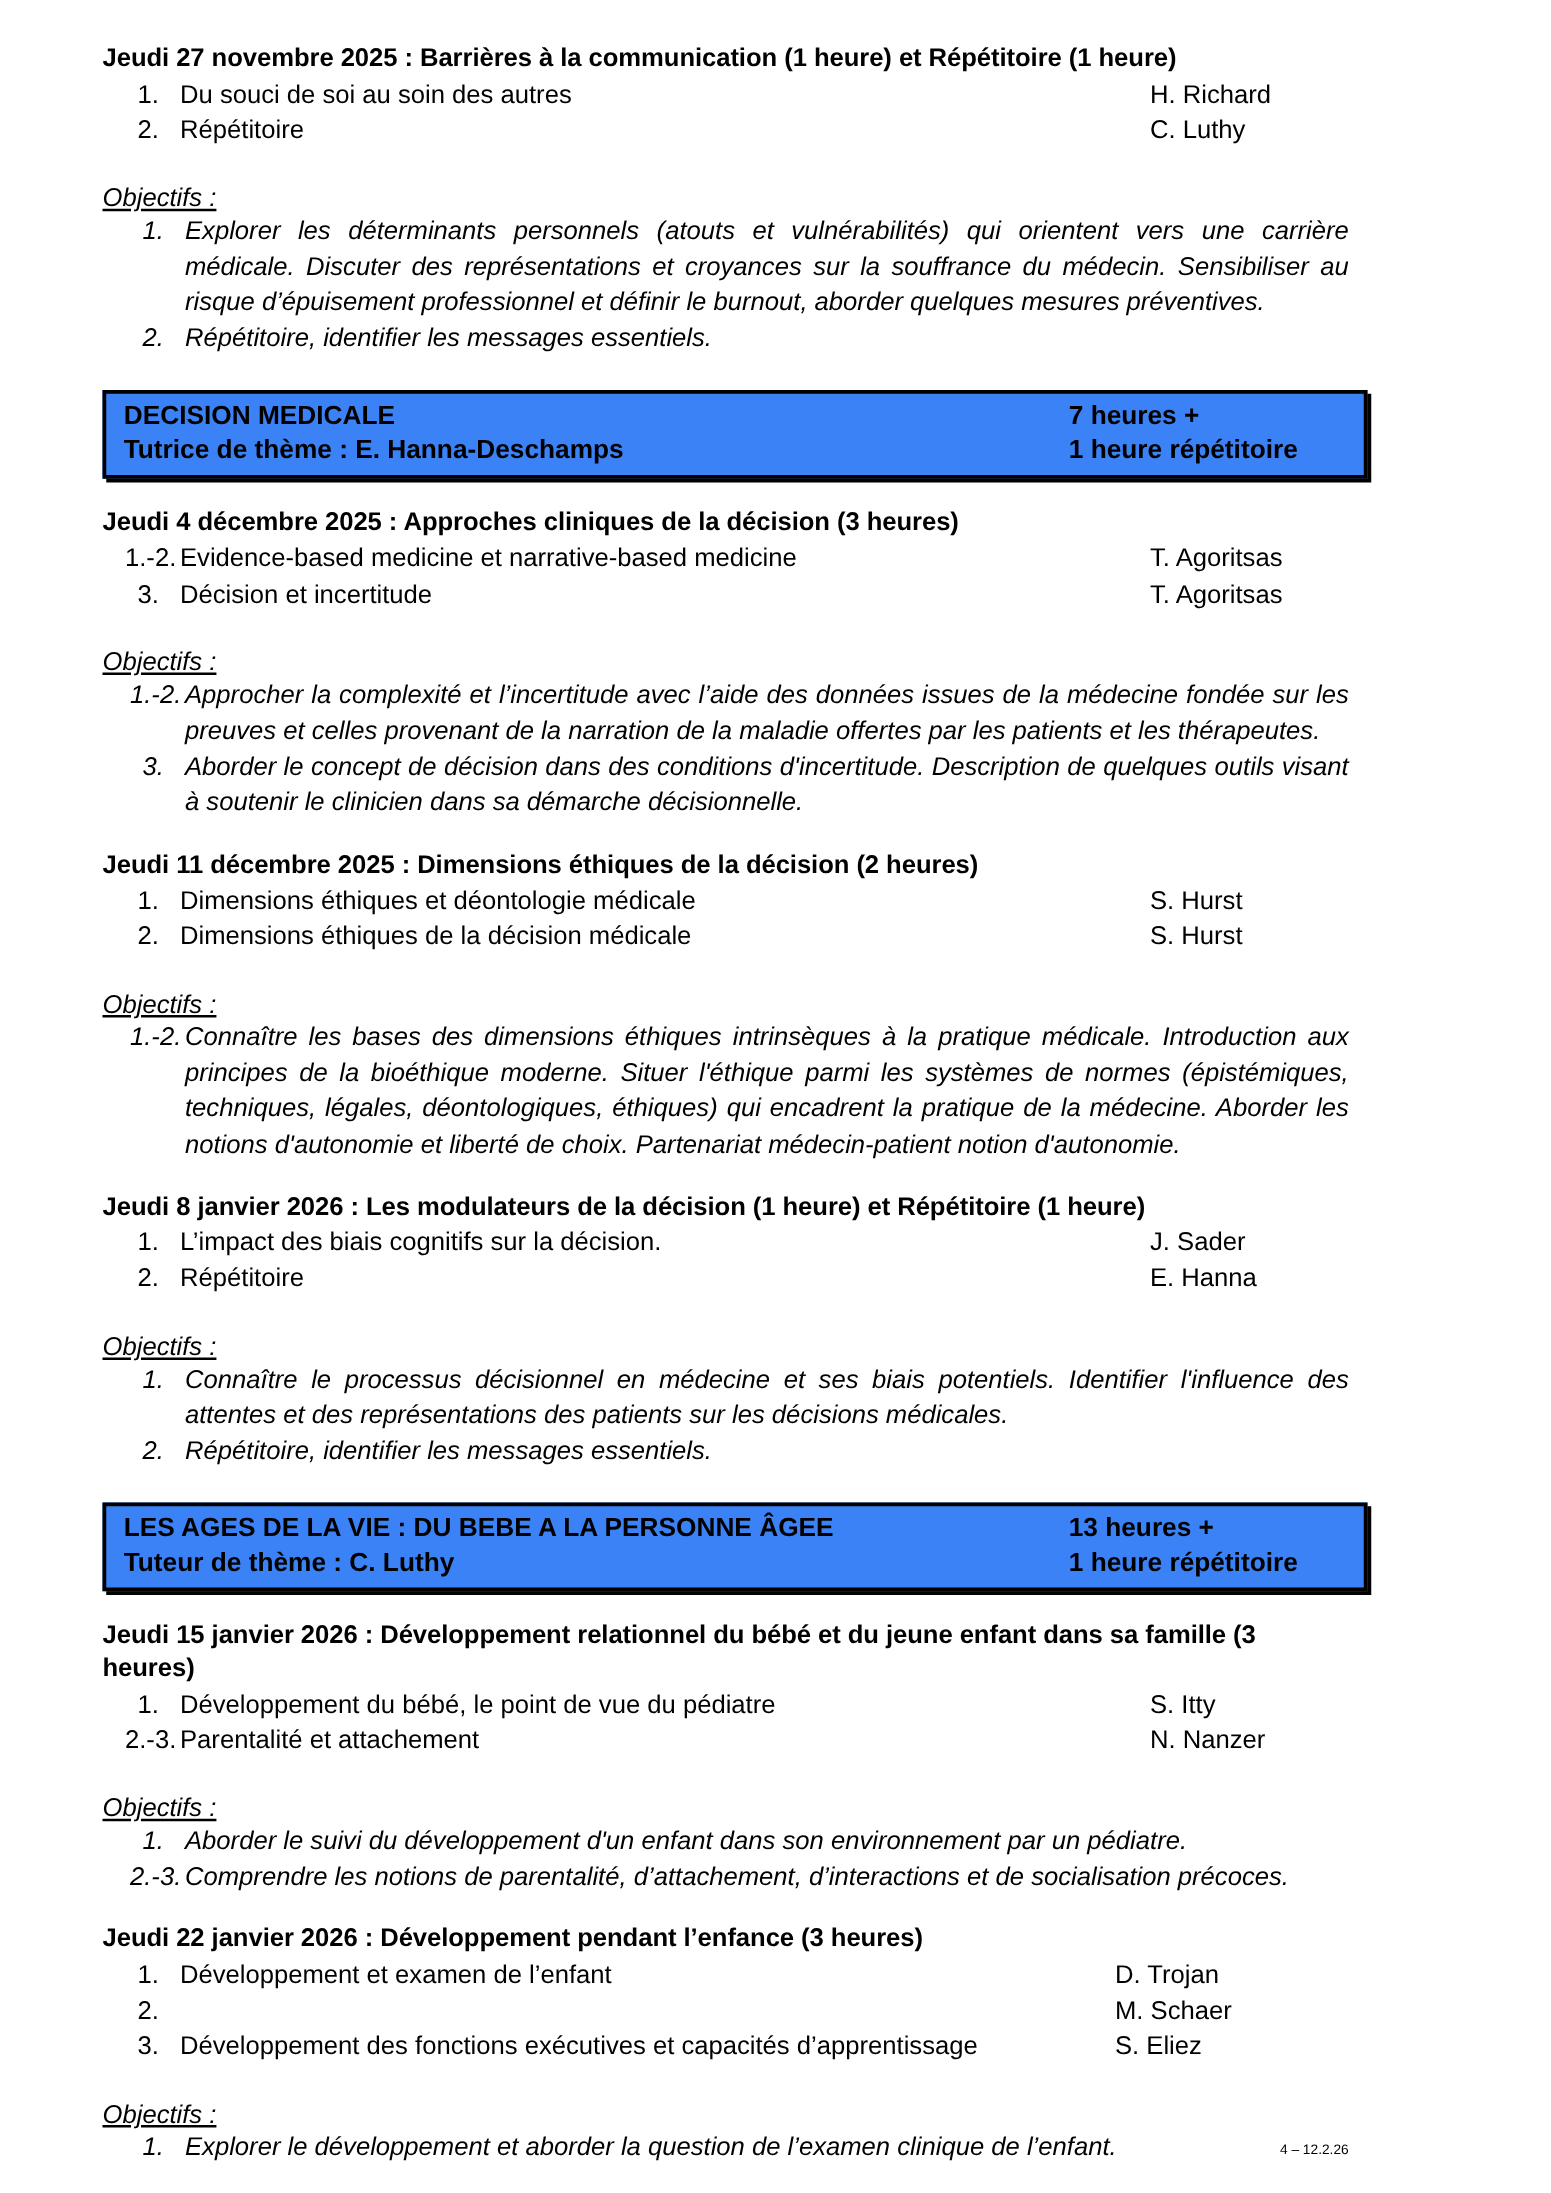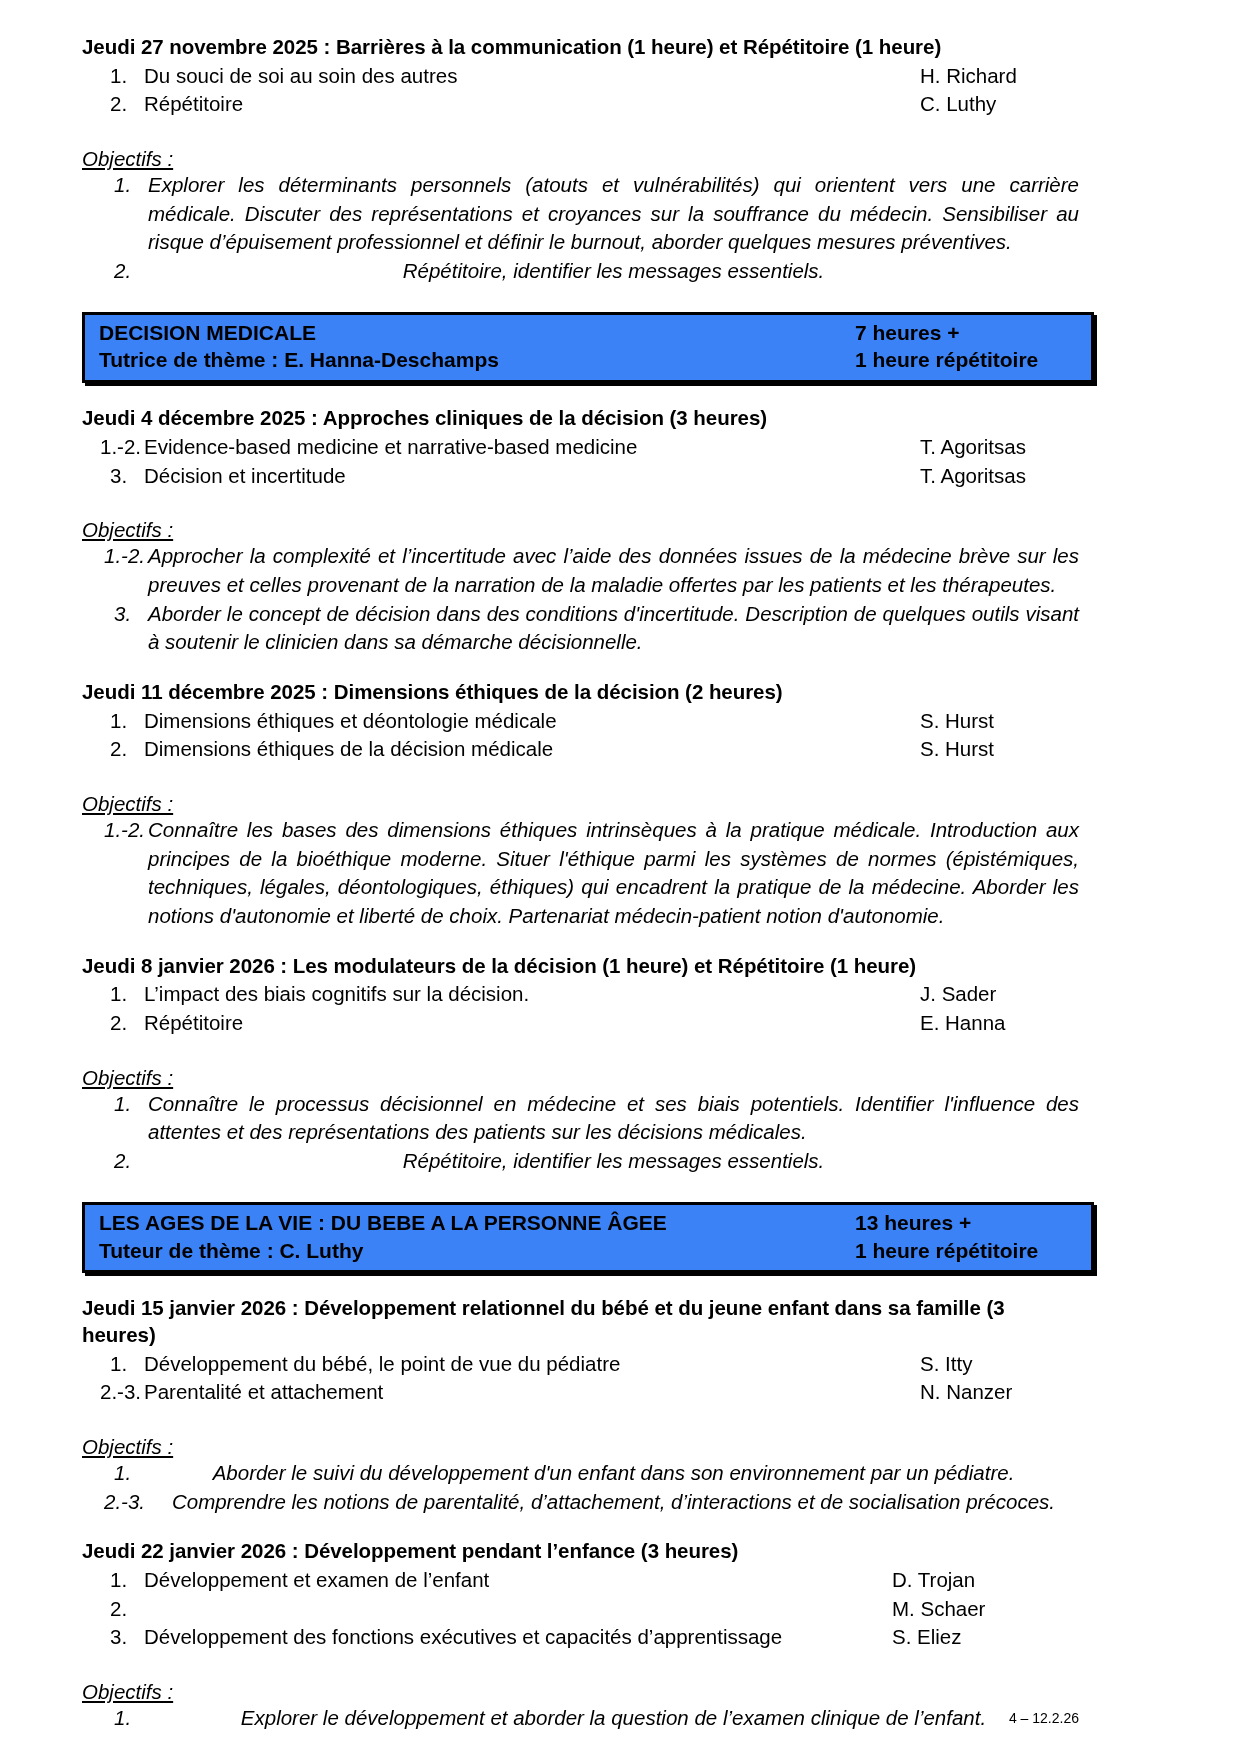--- a/index.html
+++ b/index.html
@@ -104,21 +104,21 @@
   }
   .obj-num.n2 {
     width: 66px;
     padding-left: 22px;
   }
   .obj-text {
     flex: 1 1 auto;
     text-align: justify;
     text-justify: inter-word;
   }
-  .obj-text.nojust { text-align: center; }
+  .obj-text.nojust { text-align: left; }
 
   
   .theme-box {
     position: relative;
     background: #3b82f6;
     border: 3px solid #000000;
     box-shadow: 3px 3px 0 0 #000000;
     margin: 26px 0 0 0;
     padding: 4px 14px 6px 14px;
     box-sizing: border-box;
@@ -136,21 +136,21 @@
   .theme-hours {
     position: absolute;
     left: 770px;
   }
   .gap-m { height: 22px; }
 
   .footer {
     position: absolute;
     right: 78px;
     bottom: 28px;
-    font-size: 14px;
+    font-size: 11px;
     color: #000000;
   }
 </style>
 </head>
 <body>
 
 <div class="page">
 
   <div>
     <p class="date-line">Jeudi 27 novembre 2025 : Barrières à la communication (1 heure) et Répétitoire (1 heure)</p>
@@ -207,21 +207,21 @@
         <span class="lect-title">Décision et incertitude</span>
         <span class="lect-speaker">T. Agoritsas</span>
       </li>
     </ul>
     <div class="obj-head-wrap">
       <span class="obj-head">Objectifs :</span>
     </div>
     <ul class="obj-list">
       <li class="obj-item">
         <span class="obj-num n2">1.-2.</span>
-        <span class="obj-text">Approcher la complexité et l’incertitude avec l’aide des données issues de la médecine brève sur les preuves et celles provenant de la narration de la maladie offertes par les patients et les thérapeutes.</span>
+        <span class="obj-text">Approcher la complexité et l’incertitude avec l’aide des données issues de la médecine fondée sur les preuves et celles provenant de la narration de la maladie offertes par les patients et les thérapeutes.</span>
       </li>
       <li class="obj-item">
         <span class="obj-num">3.</span>
         <span class="obj-text">Aborder le concept de décision dans des conditions d'incertitude. Description de quelques outils visant à soutenir le clinicien dans sa démarche décisionnelle.</span>
       </li>
     </ul>
   </div>
 
   <div class="gap-m"></div>
 

